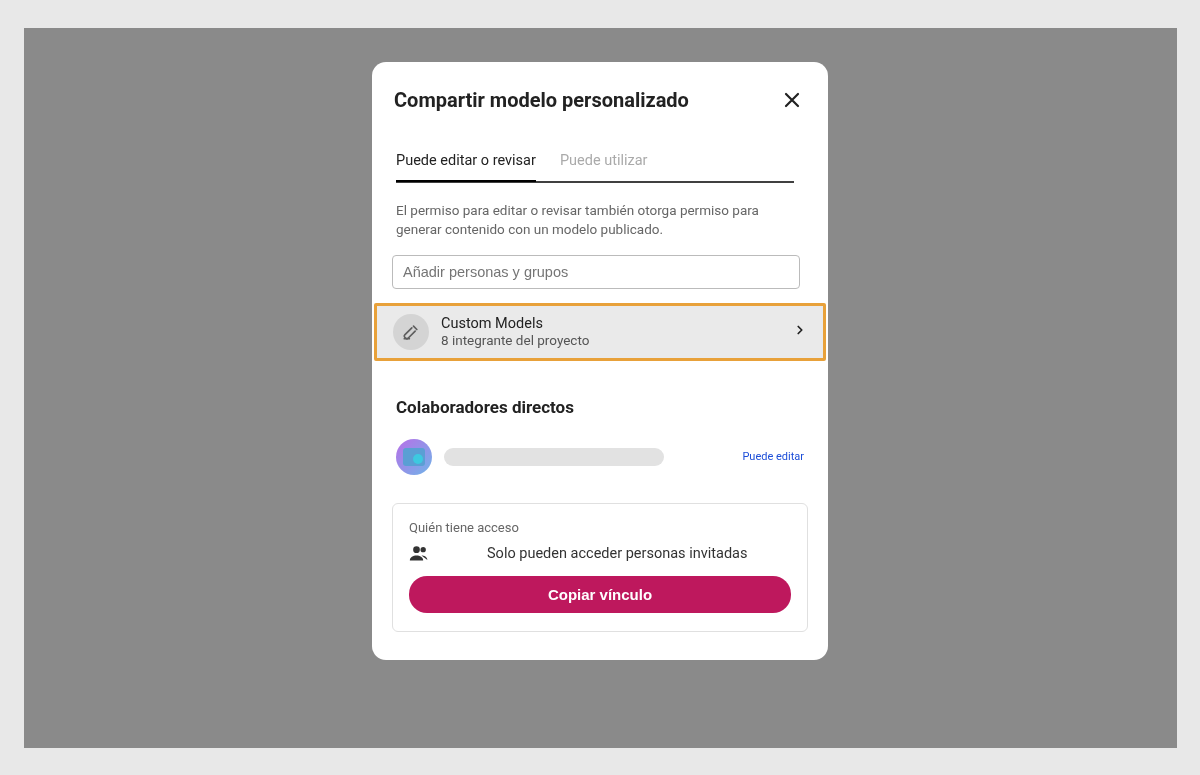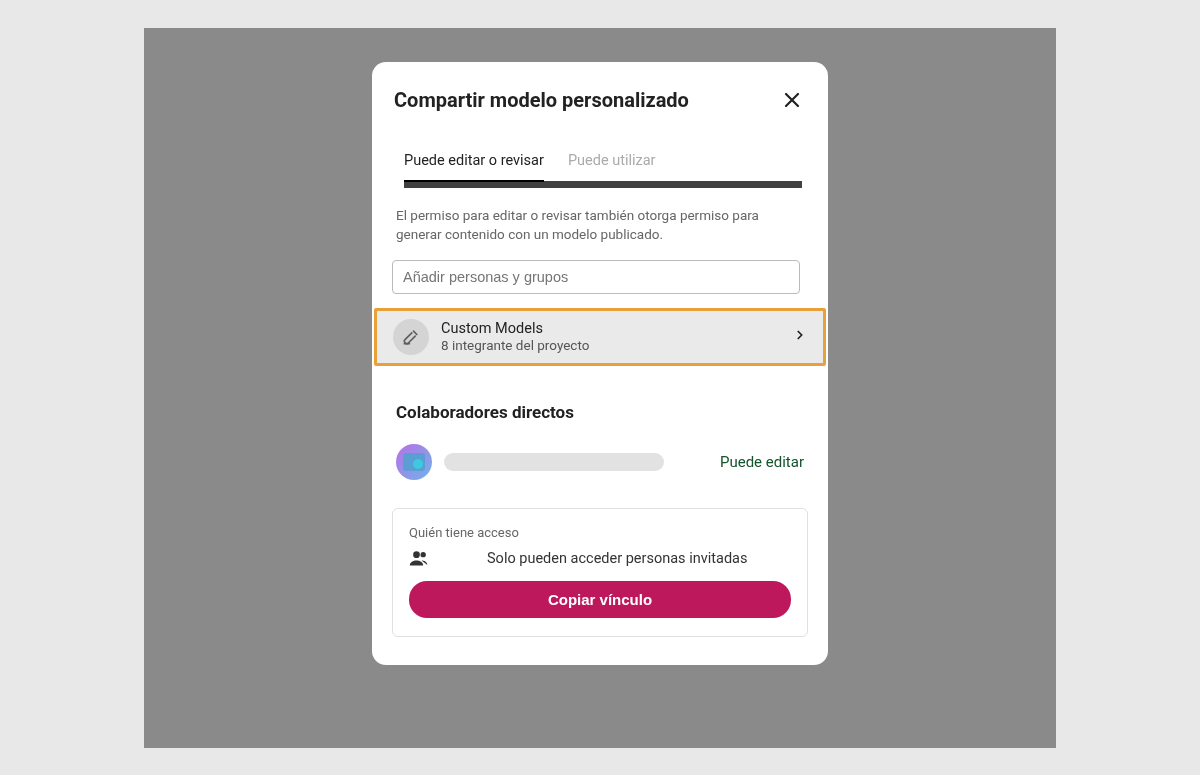--- a/index.html
+++ b/index.html
@@ -6,21 +6,21 @@
     body {
       font-family: -apple-system, BlinkMacSystemFont, "Segoe UI", Roboto, Arial, sans-serif;
       background: #e8e8e8;
       width: 1200px;
       height: 775px;
       display: flex;
       justify-content: center;
       padding-top: 28px;
     }
     .backdrop {
-      width: 912px;
+      width: 1153px;
       height: 720px;
       background: #8a8a8a;
       display: flex;
       justify-content: center;
       padding-top: 34px;
     }
     .modal {
       width: 456px;
       background: #fff;
       border-radius: 14px;
@@ -43,24 +43,24 @@
       width: 28px;
       height: 28px;
       display: flex;
       align-items: center;
       justify-content: center;
       cursor: pointer;
       color: #222;
     }
     .tabs {
       display: flex;
-      border-bottom: 7px solid #404040;
+      border-bottom: 2px solid #404040;
       margin-bottom: 18px;
       width: 398px;
-      margin-left: 12px;
+      margin-left: 4px;
     }
     .tab {
       padding: 0 0 12px 0;
       margin-right: 24px;
       font-size: 14.5px;
       color: #aaa;
       cursor: pointer;
       position: relative;
     }
     .tab.active {
@@ -167,22 +167,22 @@
       background: #3dc9e0;
     }
     .name-blur {
       width: 220px;
       height: 18px;
       background: #e2e2e2;
       border-radius: 9px;
     }
     .perm-label {
       margin-left: auto;
-      font-size: 15px;
-      color: #14532d;
+      font-size: 11px;
+      color: #1d4ed8;
     }
     .access-box {
       border: 1px solid #e0e0e0;
       border-radius: 6px;
       padding: 16px 16px 18px 16px;
     }
     .access-label {
       font-size: 13px;
       color: #666;
       margin-bottom: 10px;

